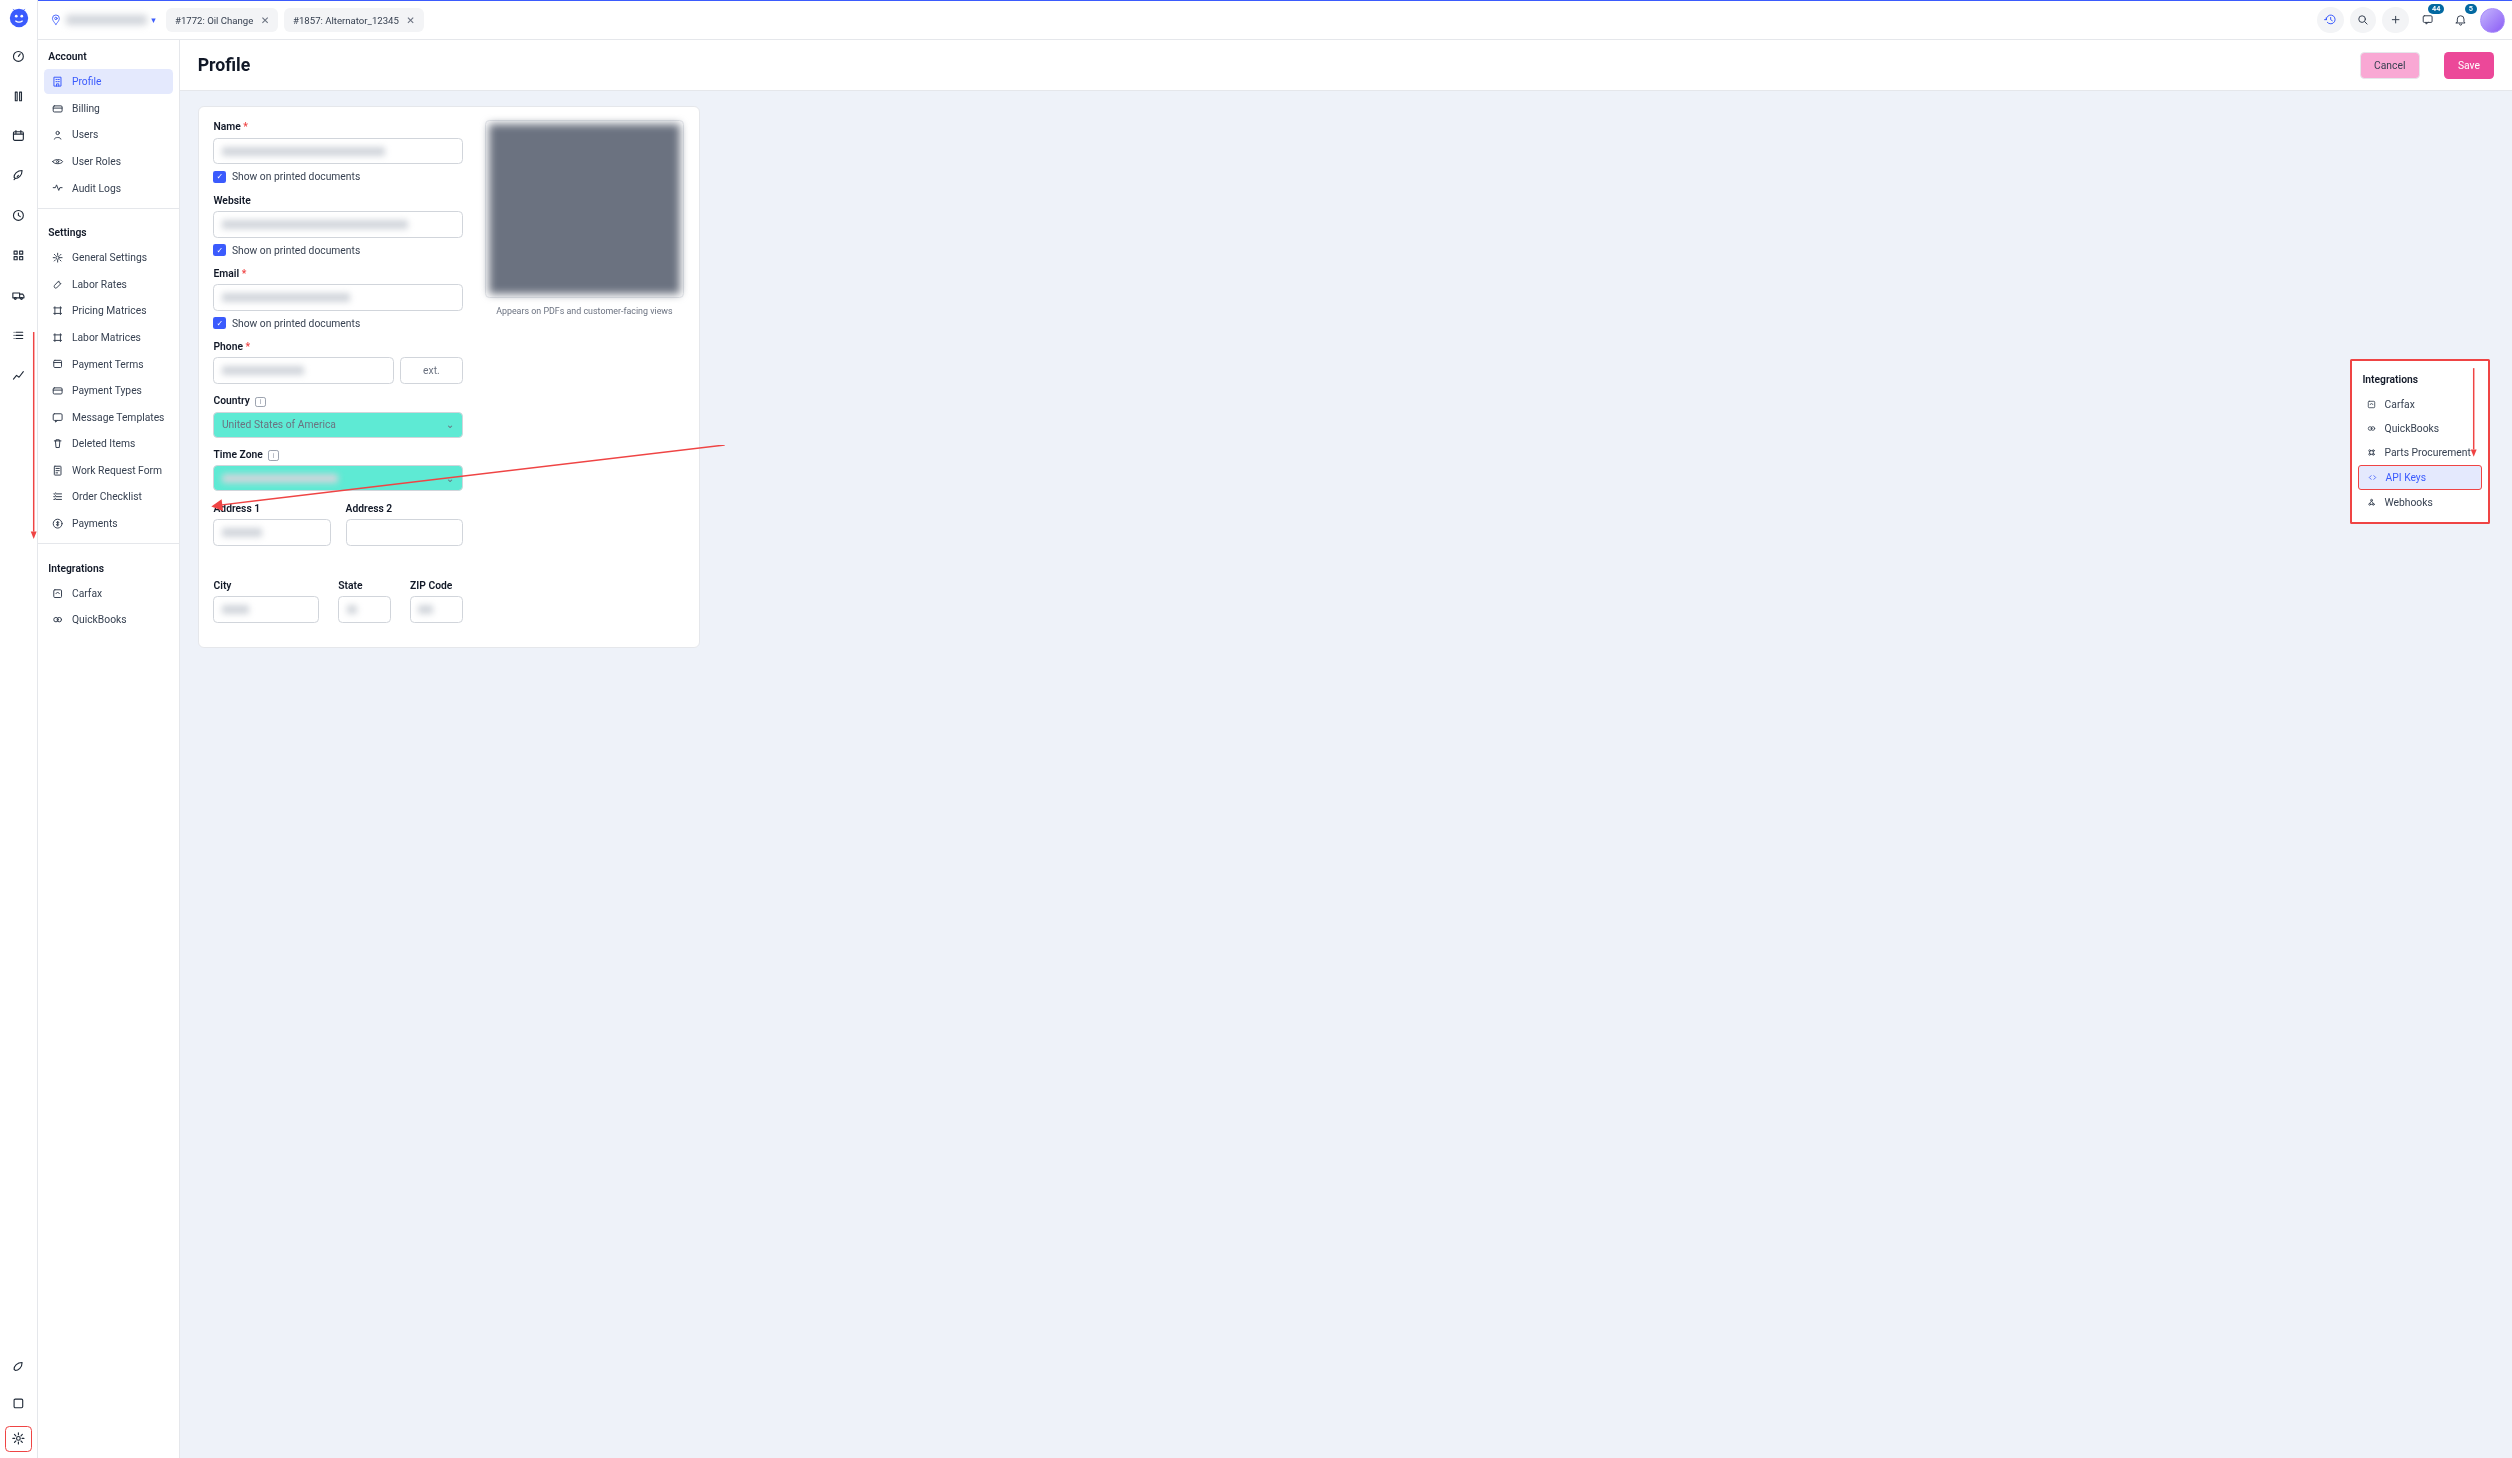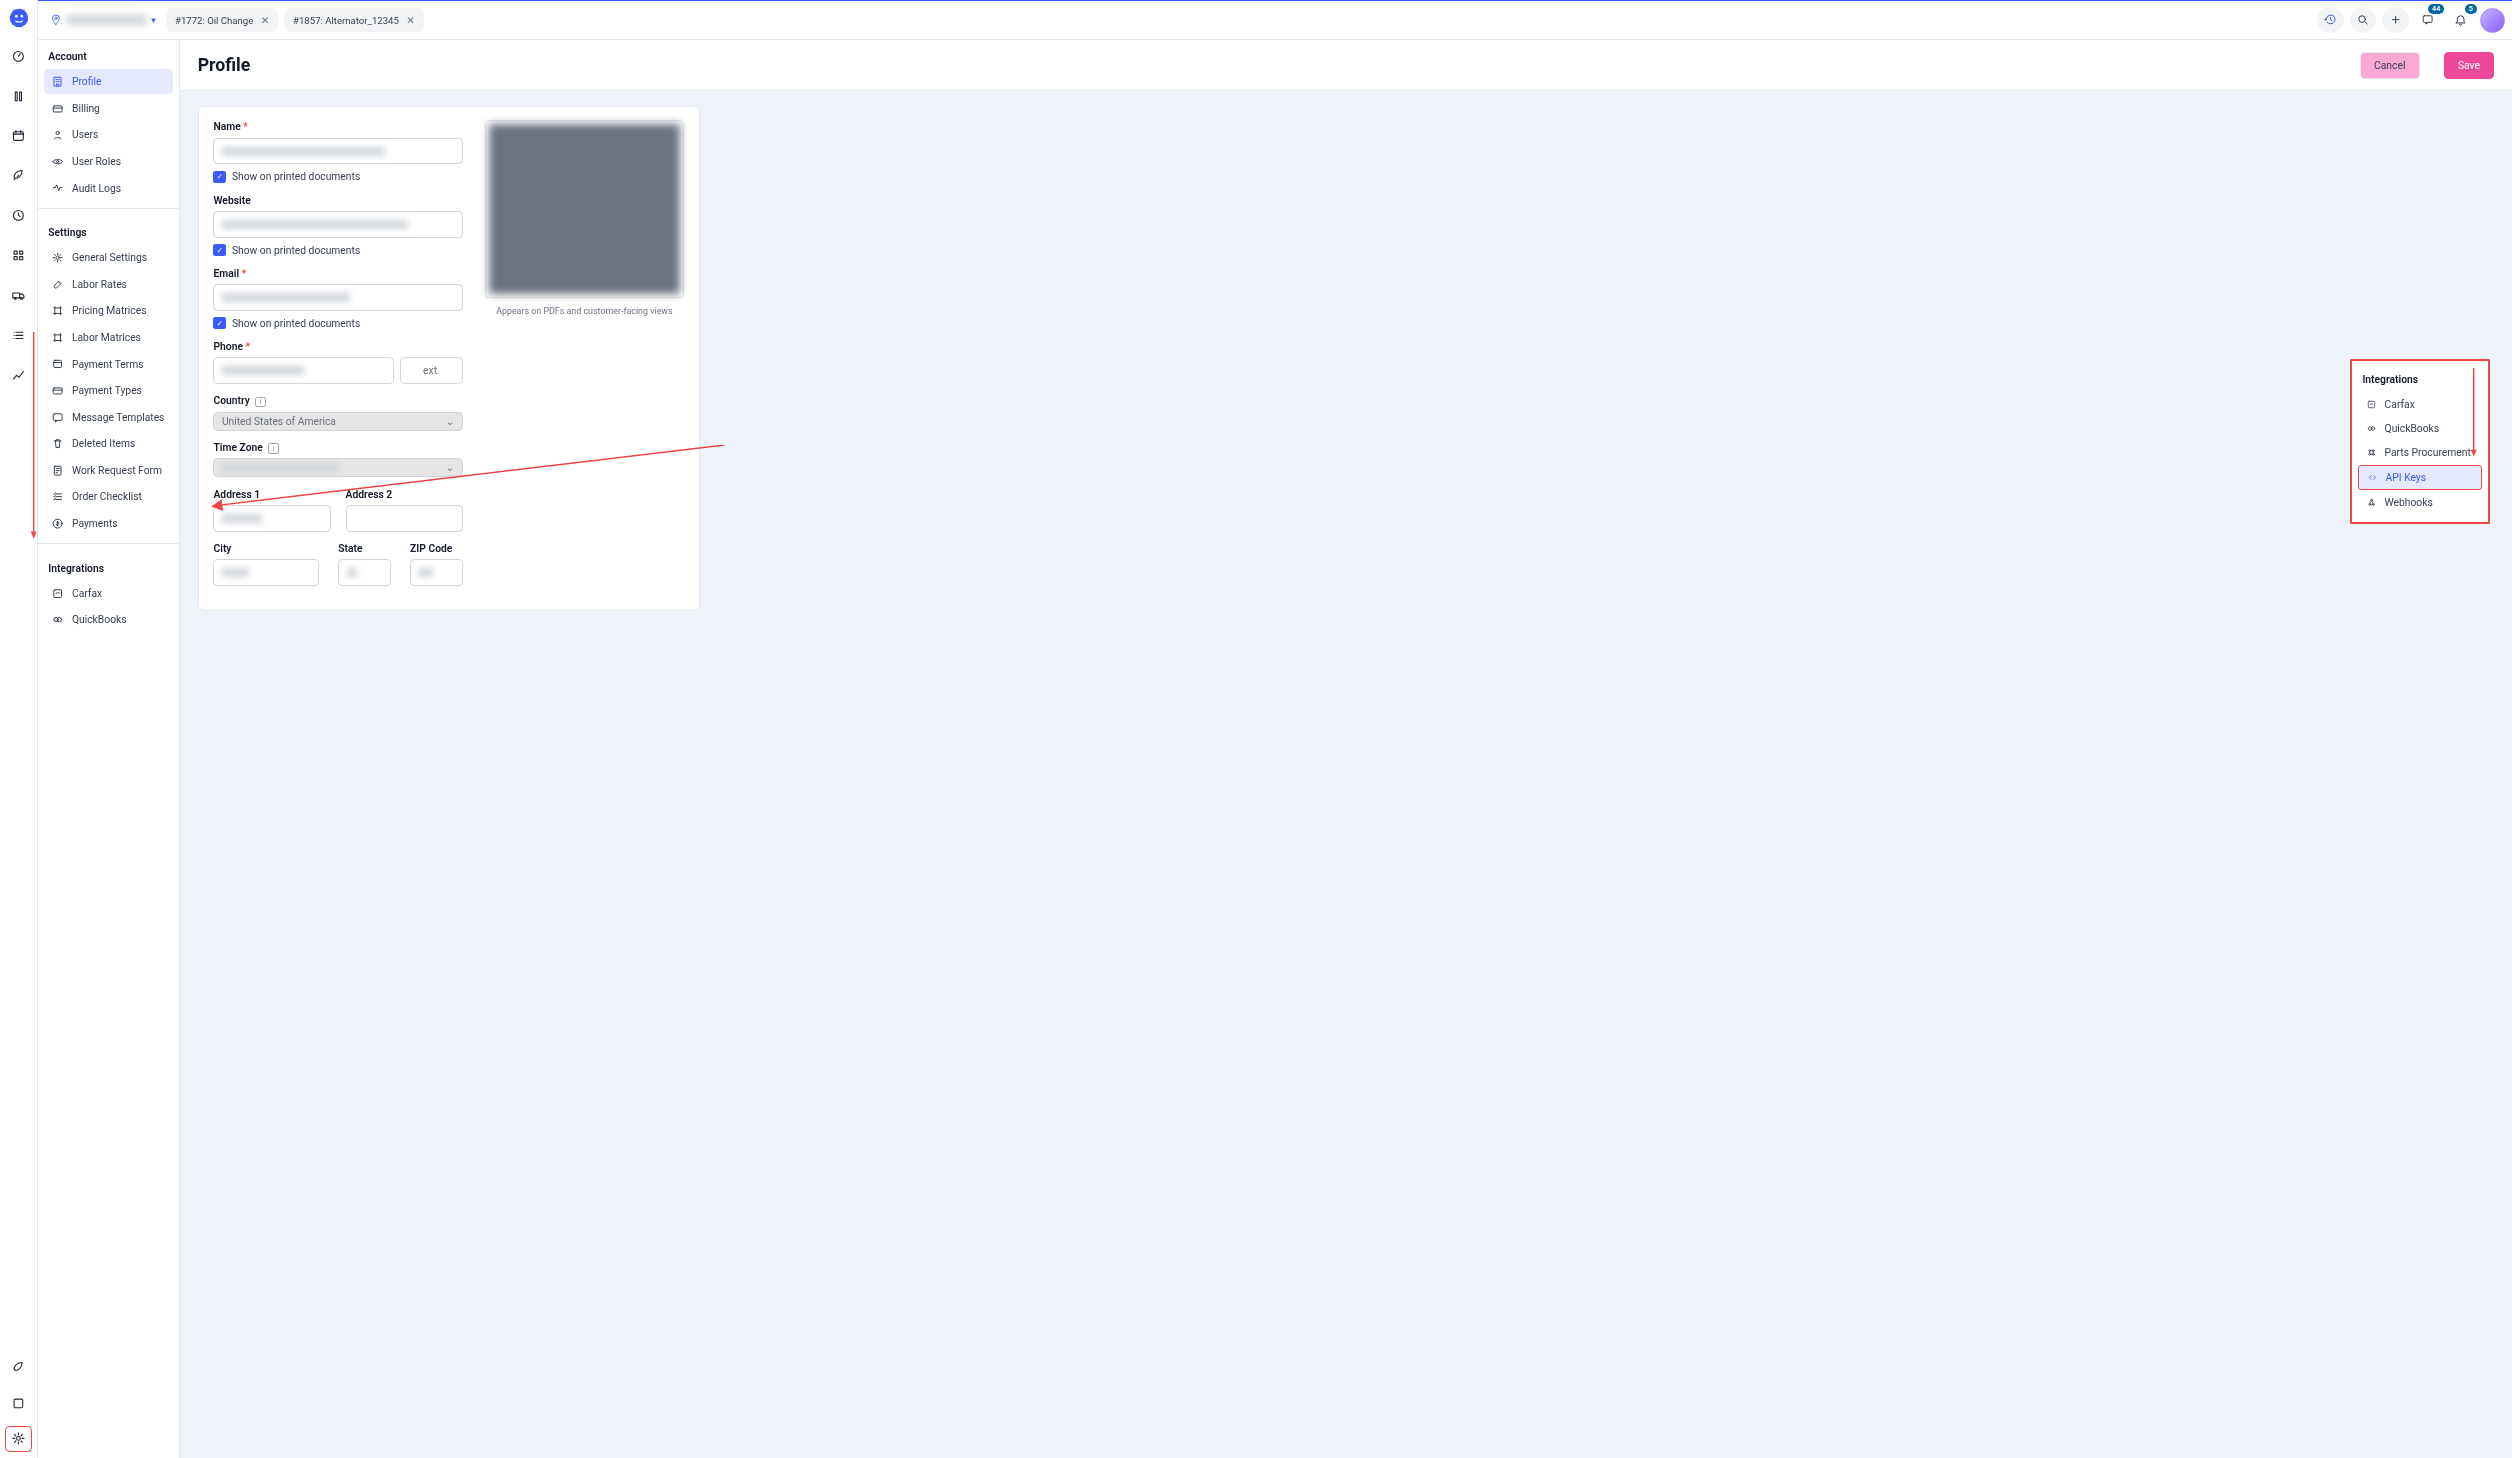--- a/index.html
+++ b/index.html
@@ -58,30 +58,30 @@
 .img-box { border:0.7px solid #e5e7eb; border-radius:4.4px; background:#fff; padding:3px; }
 .img-placeholder { width:100%; height:170px; background:#6b7280; filter:blur(4.4px); border-radius:1.5px; }
 .img-caption { font-size:8.9px; color:#6b7280; text-align:center; margin-top:7.4px; }
 
 .fld { margin-bottom:10.3px; }
 .fld label { display:block; font-size:10.3px; font-weight:600; color:#111827; margin-bottom:4.4px; }
 .fld label .req { color:#ef4444; }
 .fld label .info { display:inline-flex; width:10.3px; height:10.3px; border:0.7px solid #9ca3af; border-radius:2.2px; font-size:7.4px; align-items:center; justify-content:center; color:#9ca3af; margin-left:3px; font-weight:400; }
 .input { width:100%; height:26.6px; border:0.7px solid #d1d5db; border-radius:4.4px; background:#fff; padding:0 7.4px; font-size:10.3px; color:#9ca3af; display:flex; align-items:center; }
 .input.blur span { filter:blur(3px); background:#d1d5db; height:8.9px; width:70%; border-radius:1.5px; display:block; }
-.select { width:100%; height:19px; border:0.7px solid #d1d5db; border-radius:4.4px; background:#e5e5e5; padding:0 7.4px; font-size:10.3px; color:#6b7280; display:flex; align-items:center; justify-content:space-between;text-align:center; }
+.select { width:100%; height:26px; border:0.7px solid #d1d5db; border-radius:4.4px; background:#5eead4; padding:0 7.4px; font-size:10.3px; color:#6b7280; display:flex; align-items:center; justify-content:space-between;text-align:center; }
 .select .sel-blur { filter:blur(3px); background:#d1d5db; height:8.9px; width:50%; border-radius:1.5px; }
 .chk-row { display:flex; align-items:center; gap:5.9px; margin-top:5.9px; font-size:10.3px; color:#374151; }
 .chk { width:12.5px; height:12.5px; background:#3b5bfd; border-radius:2.2px; display:flex; align-items:center; justify-content:center; color:#fff; font-size:8px; }
 .phone-row { display:flex; gap:5.9px; }
 .phone-row .input { flex:1; }
 .ext { width:63px; height:26.6px; border:0.7px solid #d1d5db; border-radius:4.4px; display:flex; align-items:center; justify-content:center; font-size:10.3px; color:#6b7280; }
 .row2 { display:flex; gap:14.8px; }
 .row2 .fld { flex:1; }
-.row3 { display:flex; gap:19px; }
+.row3 { display:flex; gap:19px;margin-top:23px; }
 .row3 > div:nth-child(1){ flex:2; }
 .row3 > div:nth-child(2){ flex:1; }
 .row3 > div:nth-child(3){ flex:1; }
 
 
 .callout { position:absolute; right:22px; top:319px; width:140px; border:2.2px solid #ef4444; background:#fff; border-radius:1.5px; padding:7.4px 3px; }
 .callout .co-head { font-weight:600; font-size:10.3px; padding:4.4px 7.4px 5.9px 7.4px; color:#111827; }
 .co-item { display:flex; align-items:center; gap:7.4px; padding:5.2px 7.4px; font-size:10.3px; color:#374151; cursor:pointer; border-radius:3px; margin:0.7px 3px; }
 .co-item.hl { border:1.5px solid #ef4444; background:#e4e9fd; color:#3b5bfd; border-radius:3px; }
 .co-item .ic { width:11.8px; height:11.8px; display:flex; align-items:center; justify-content:center; }

